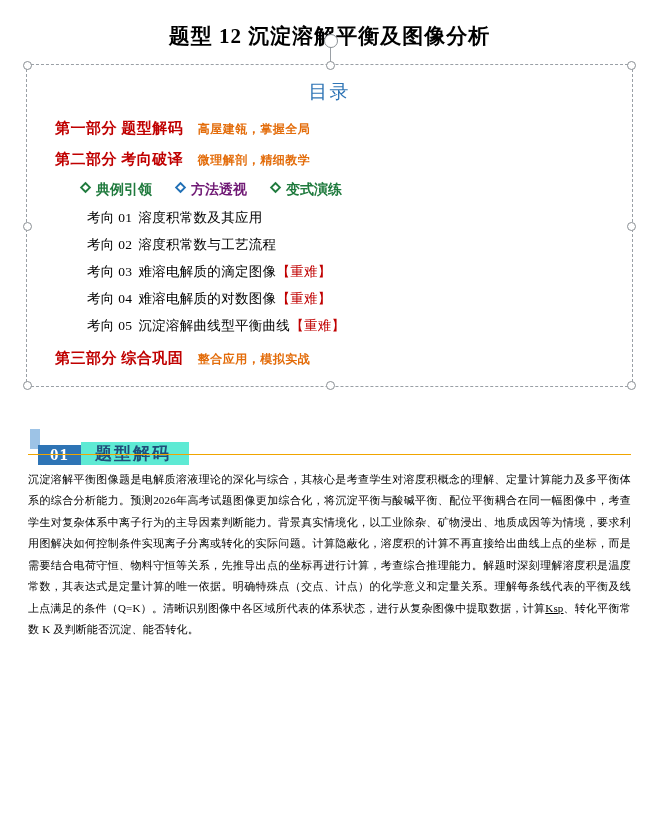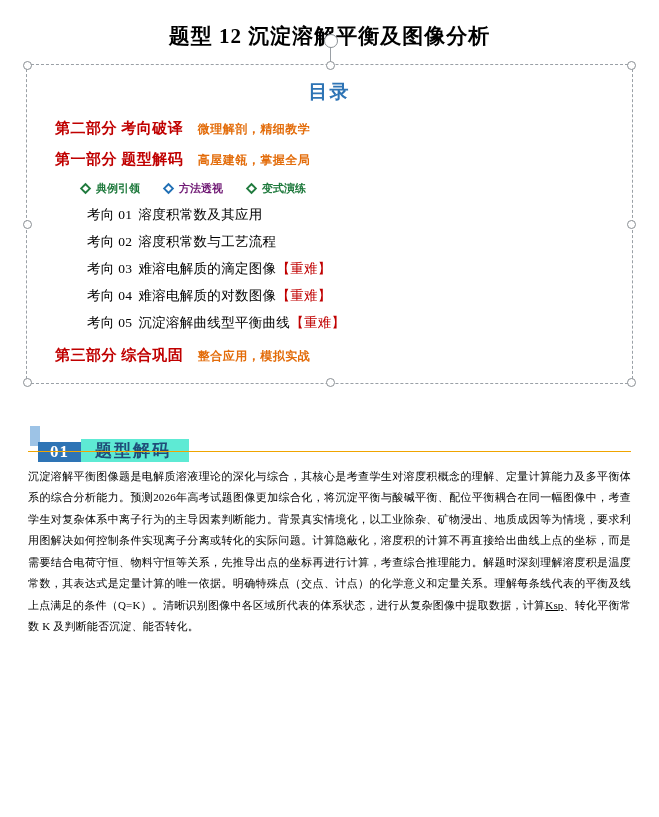--- a/index.html
+++ b/index.html
@@ -76,21 +76,21 @@
     left: 50%;
     top: -19px;
     width: 1px;
     height: 18px;
     background: #9aa0a6;
   }
 
   .toc-heading {
     text-align: center;
     font-family: "Liberation Serif", serif;
-    font-weight: bold;
+    font-weight: normal;
     font-size: 19px;
     color: #2e74b5;
     letter-spacing: 2px;
     margin-bottom: 14px;
   }
 
   .part-line {
     margin: 0 0 12px 10px;
     white-space: nowrap;
   }
@@ -111,25 +111,25 @@
   }
 
   .chip-row {
     margin: 2px 0 10px 34px;
     display: flex;
     align-items: center;
     gap: 22px;
   }
   .chip {
     display: flex;
-    align-items: center;
+    align-items: flex-start;
     gap: 4px;
     font-family: "Liberation Serif", serif;
     font-weight: bold;
-    font-size: 11px;
+    font-size: 14px;
     color: #1f7a3d;
   }
   .chip.blue { color: #701a75; }
   .chip-icon {
     display: inline-block;
     width: 13px;
     height: 13px;
     position: relative;
   }
   .chip-icon svg { display: block; }
@@ -231,27 +231,27 @@
       <span class="handle h-tr"></span>
       <span class="handle h-ml"></span>
       <span class="handle h-mr"></span>
       <span class="handle h-bl"></span>
       <span class="handle h-bc"></span>
       <span class="handle h-br"></span>
 
       <div class="toc-heading">目录</div>
 
       <div class="part-line">
+        <span class="part-label">第一部分  题型解码</span>
+        <span class="part-sub">高屋建瓴，掌握全局</span>
+      </div>
+
+      <div class="part-line">
         <span class="part-label">第二部分  考向破译</span>
         <span class="part-sub">微理解剖，精细教学</span>
-      </div>
-
-      <div class="part-line">
-        <span class="part-label">第一部分  题型解码</span>
-        <span class="part-sub">高屋建瓴，掌握全局</span>
       </div>
 
       <div class="chip-row">
         <span class="chip">
           <span class="chip-icon">
             <svg width="13" height="13" viewBox="0 0 13 13" aria-hidden="true">
               <path d="M6.5 0.8 L12.2 6.5 L6.5 12.2 L0.8 6.5 Z" fill="#1f7a3d"></path>
               <path d="M6.5 3.4 L9.6 6.5 L6.5 9.6 L3.4 6.5 Z" fill="#ffffff"></path>
             </svg>
           </span>

